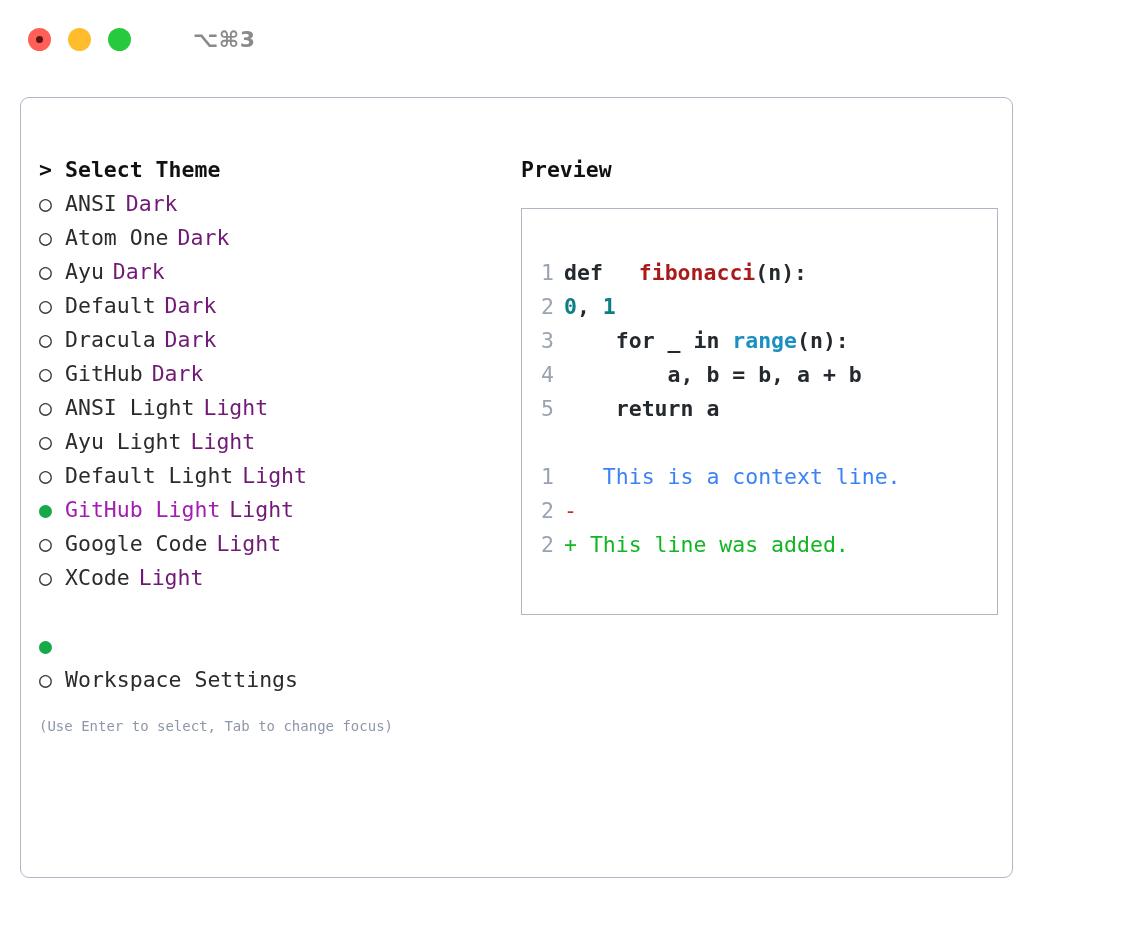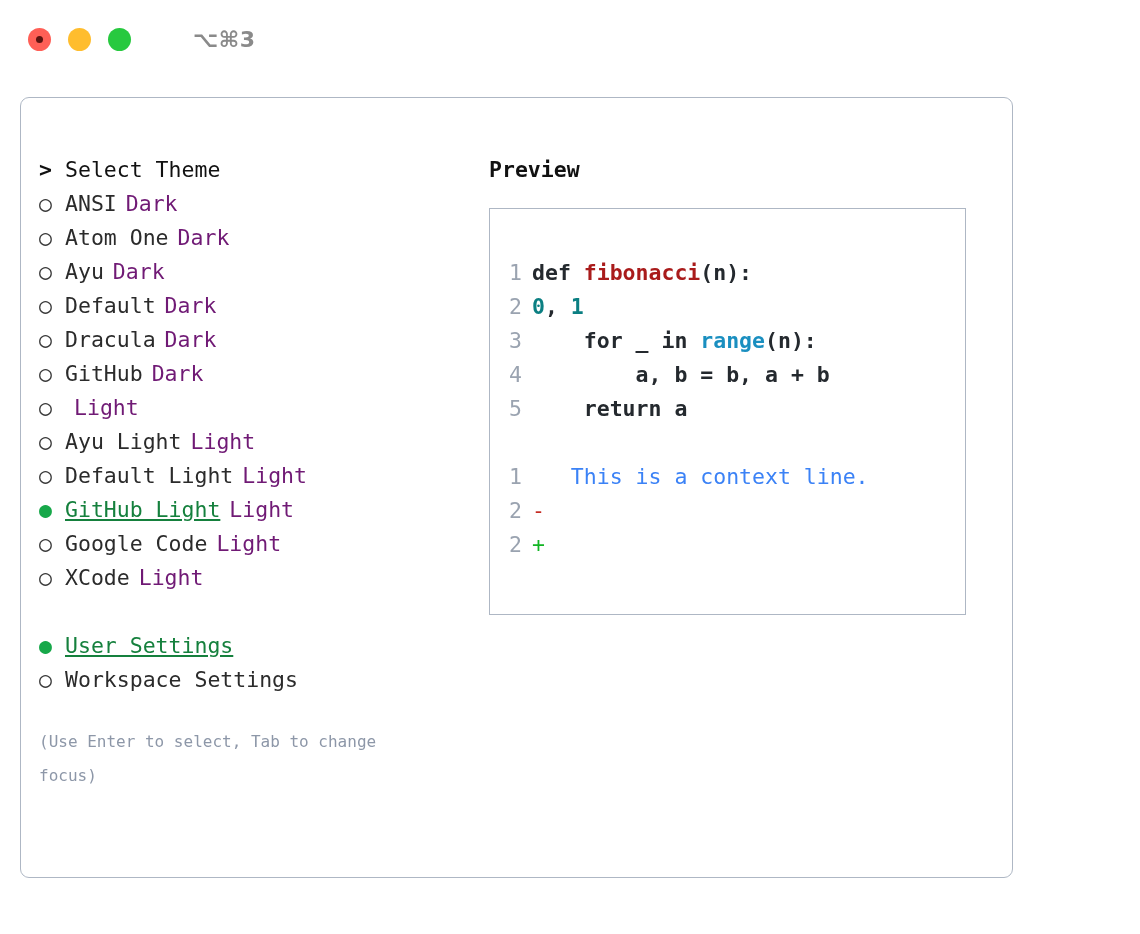--- a/index.html
+++ b/index.html
@@ -104,38 +104,38 @@
   .marker {
     width: 26px;
     flex: 0 0 26px;
     display: inline-block;
     color: #3b3b3b;
     font-size: 21.5px;
   }
   .marker.sel { color: #17a84a; }
   .marker.caret { color: #111111; font-weight: 700; }
   .label { color: #2b2b2b; }
-  .label.heading { color: #111111; font-weight: 400; }
-  .label.sel { color: #15803d; text-decoration: underline; }
+  .label.heading { color: #111111; font-weight: 700; }
+  .label.sel { color: #a21caf; }
   .variant { color: #701a75; margin-left: 9px; }
 
   .spacer { height: 34px; }
 
   .hint {
-    margin-top: 28px;
+    margin-top: 12px;
     color: #8d97a8;
-    font-size: 16px;
+    font-size: 14px;
     line-height: 34px;
     width: 400px;
   }
 
   
   .right-col {
     position: absolute;
-    left: 468px;
+    left: 500px;
     top: 55px;
     width: 495px;
   }
   .preview-title {
     font-size: 21.5px;
     font-weight: 700;
     color: #111111;
     line-height: 34px;
   }
   .preview-box {
@@ -154,21 +154,21 @@
     white-space: pre;
   }
   .gutter {
     width: 26px;
     flex: 0 0 26px;
     text-align: right;
     color: #9aa3b0;
     margin-right: 10px;
   }
   .code { color: #24292e; font-weight: bold; }
-  .tok-fn   { color: #a91b1b; font-weight: 600; }
+  .tok-fn   { color: #a91b1b; font-weight: 600; margin-left: 23px; }
   .tok-num  { color: #0b7f82; }
   .tok-call { color: #1a8fc0; }
   .diff-ctx { color: #3b82f6; }
   .diff-del { color: #c52a22; }
   .diff-add { color: #12b524; }
   .code-gap { height: 34px; }
 </style>
 </head>
 <body>
 
@@ -188,49 +188,49 @@
 
       <div class="left-col">
         <div id="theme-list">
             <div class="row"><span class="marker caret">&gt;</span><span class="label heading">Select Theme</span></div>
             <div class="row"><span class="marker">○</span><span class="label">ANSI</span><span class="variant">Dark</span></div>
             <div class="row"><span class="marker">○</span><span class="label">Atom One</span><span class="variant">Dark</span></div>
             <div class="row"><span class="marker">○</span><span class="label">Ayu</span><span class="variant">Dark</span></div>
             <div class="row"><span class="marker">○</span><span class="label">Default</span><span class="variant">Dark</span></div>
             <div class="row"><span class="marker">○</span><span class="label">Dracula</span><span class="variant">Dark</span></div>
             <div class="row"><span class="marker">○</span><span class="label">GitHub</span><span class="variant">Dark</span></div>
-            <div class="row"><span class="marker">○</span><span class="variant">Light</span></div>
+            <div class="row"><span class="marker">○</span><span class="label">ANSI Light</span><span class="variant">Light</span></div>
             <div class="row"><span class="marker">○</span><span class="label">Ayu Light</span><span class="variant">Light</span></div>
             <div class="row"><span class="marker">○</span><span class="label">Default Light</span><span class="variant">Light</span></div>
             <div class="row"><span class="marker sel">●</span><span class="label sel">GitHub Light</span><span class="variant">Light</span></div>
             <div class="row"><span class="marker">○</span><span class="label">Google Code</span><span class="variant">Light</span></div>
             <div class="row"><span class="marker">○</span><span class="label">XCode</span><span class="variant">Light</span></div>
           </div>
         <div class="spacer"></div>
         <div id="apply-to">
-            <div class="row"><span class="marker sel">●</span><span class="label sel">User Settings</span></div>
+            <div class="row"><span class="marker sel">●</span></div>
             <div class="row"><span class="marker">○</span><span class="label">Workspace Settings</span></div>
           </div>
         <div class="hint">(Use Enter to select, Tab to change focus)</div>
       </div>
 
       <div class="right-col">
         <div class="preview-title">Preview</div>
         <div class="preview-box">
           <div id="code-block">
               <div class="code-line"><span class="gutter">1</span><span class="code">def </span><span class="code tok-fn">fibonacci</span><span class="code">(n):</span></div>
               <div class="code-line"><span class="gutter">2</span><span class="code tok-num">0</span><span class="code">, </span><span class="code tok-num">1</span></div>
               <div class="code-line"><span class="gutter">3</span><span class="code">    for _ in </span><span class="code tok-call">range</span><span class="code">(n):</span></div>
               <div class="code-line"><span class="gutter">4</span><span class="code">        a, b = b, a + b</span></div>
               <div class="code-line"><span class="gutter">5</span><span class="code">    return a</span></div>
             </div>
           <div class="code-gap"></div>
           <div id="diff-block">
               <div class="code-line"><span class="gutter">1</span><span class="diff-ctx"> </span><span class="diff-ctx">  This is a context line.</span></div>
               <div class="code-line"><span class="gutter">2</span><span class="diff-del">-</span></div>
-              <div class="code-line"><span class="gutter">2</span><span class="diff-add">+</span></div>
+              <div class="code-line"><span class="gutter">2</span><span class="diff-add">+</span><span class="diff-add"> This line was added.</span></div>
             </div>
         </div>
       </div>
 
     </div>
   </div>
 </div>
 
 </body></html>

